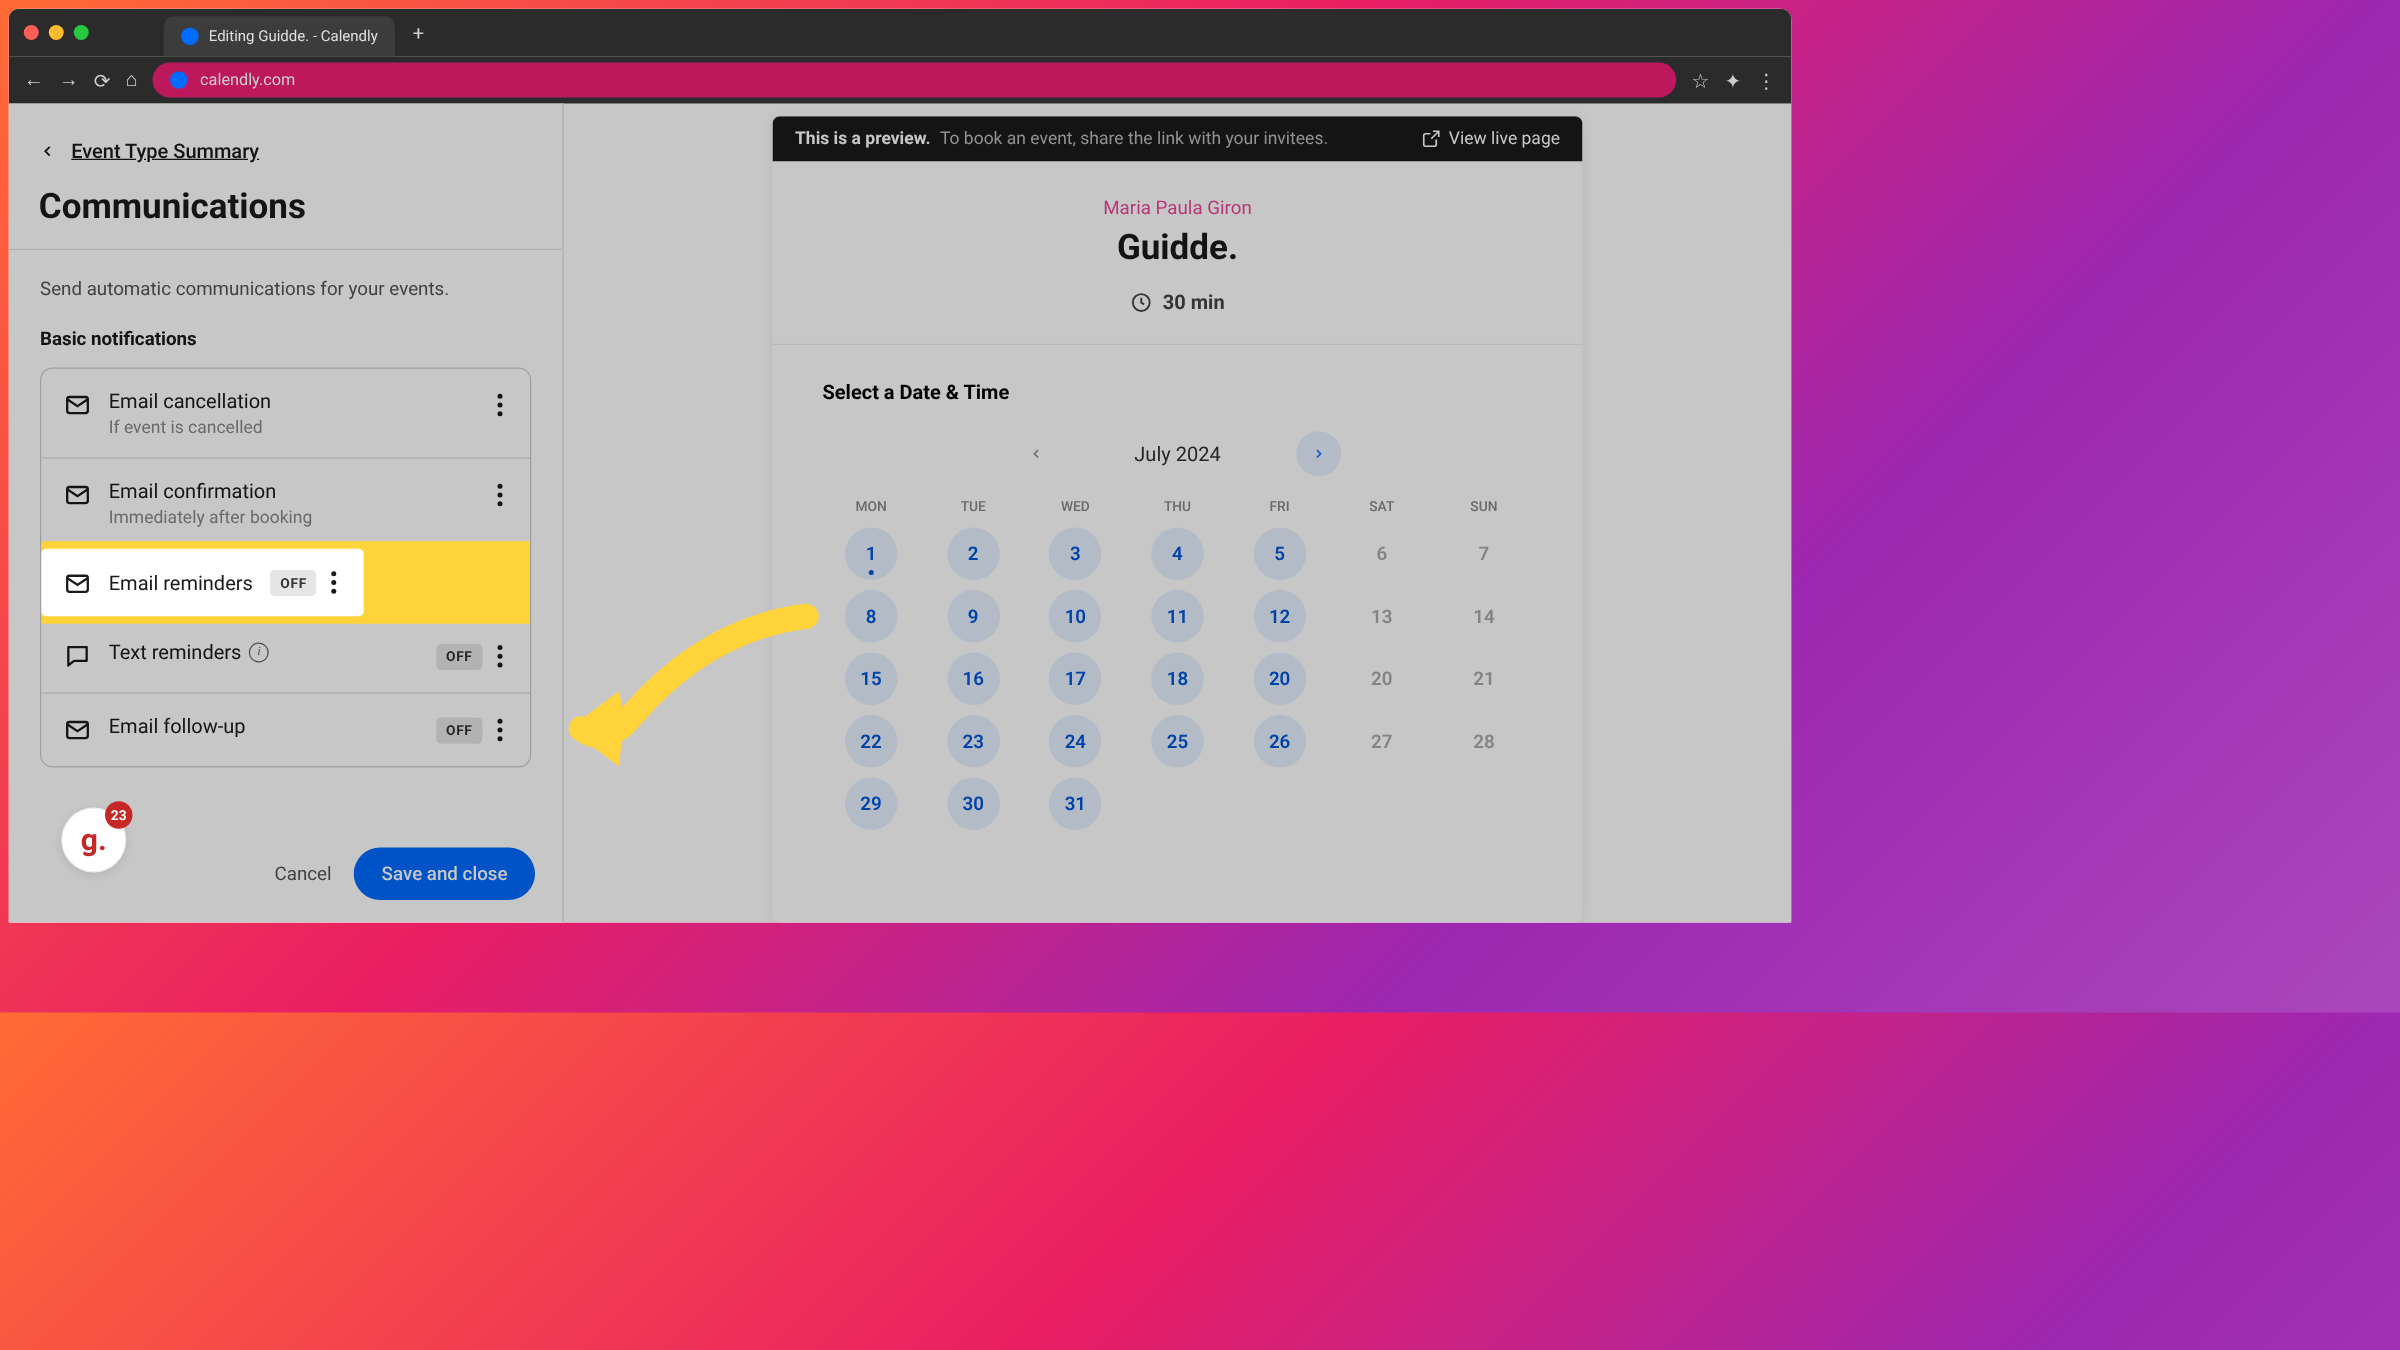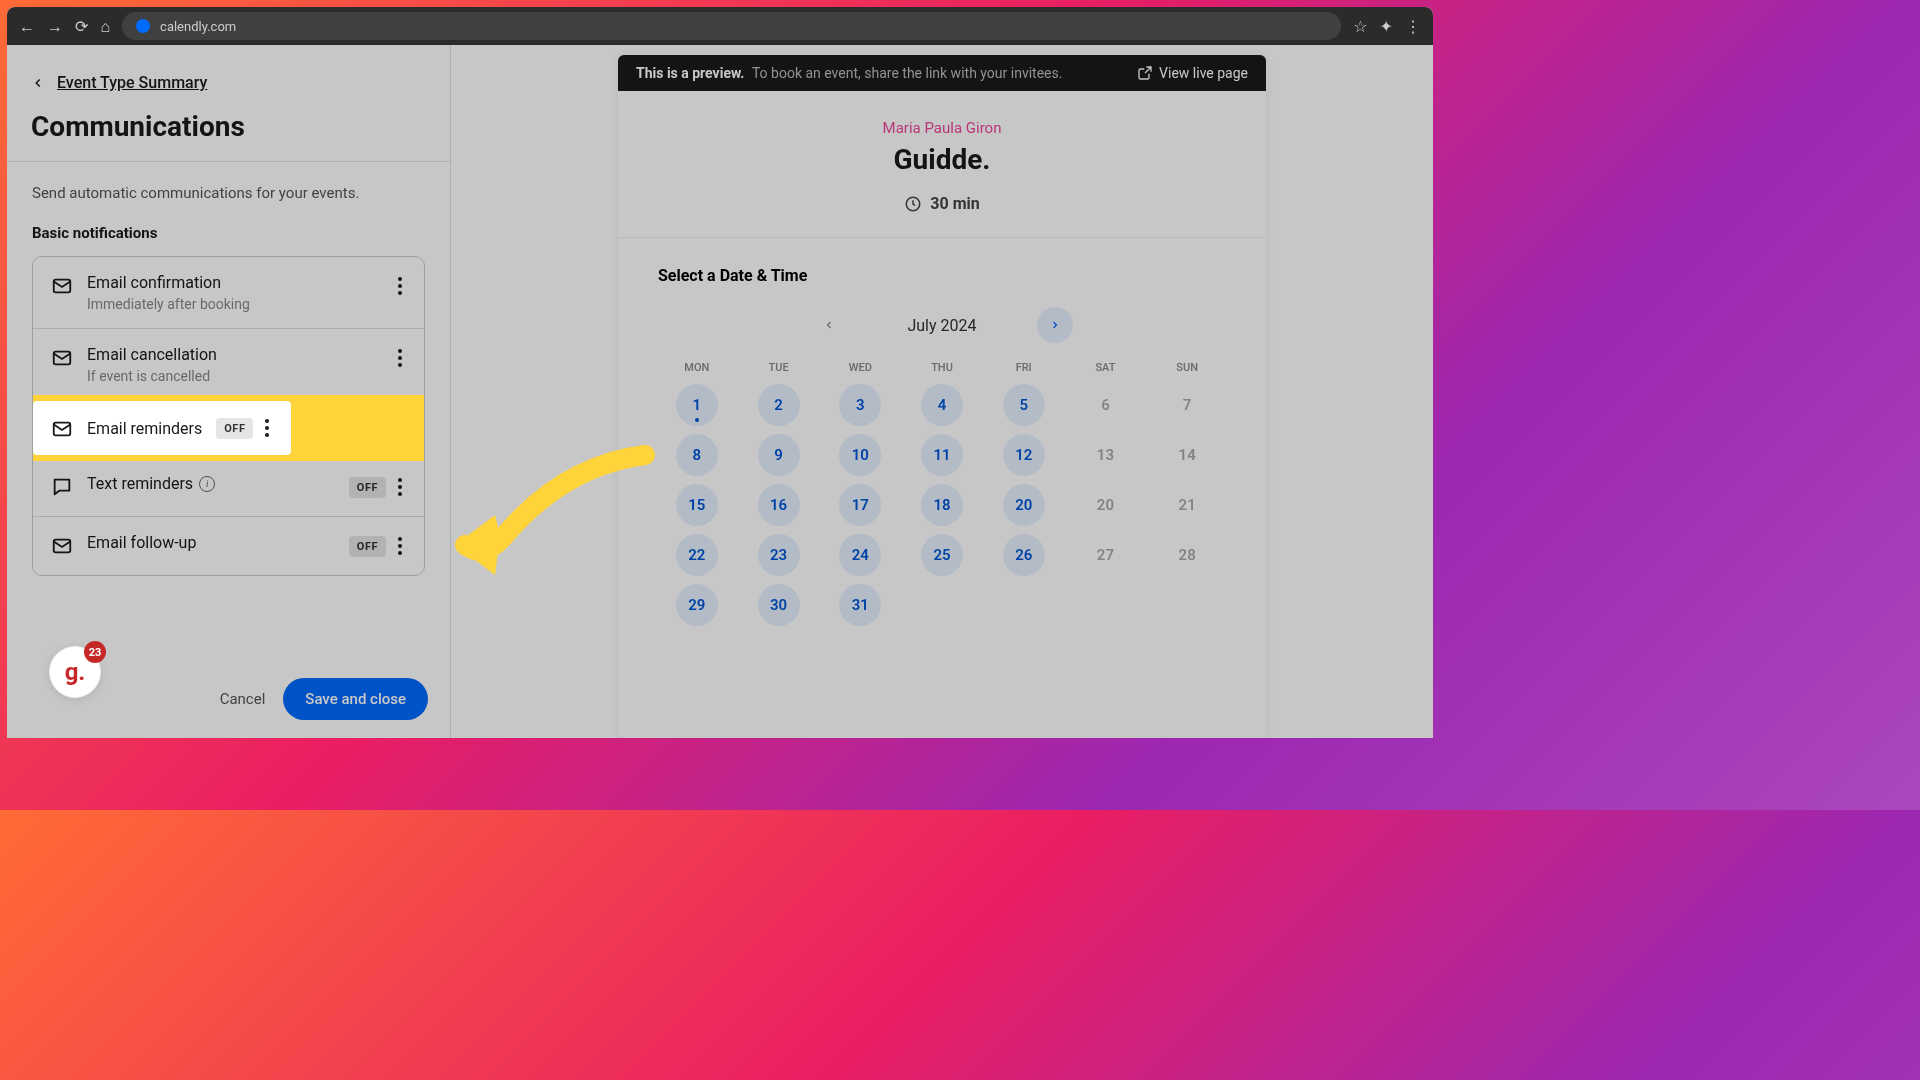--- a/index.html
+++ b/index.html
@@ -9,21 +9,21 @@
 .traffic { display: flex; gap: 8px; margin-right: 60px; }
 .traffic span { width: 12px; height: 12px; border-radius: 50%; display: block; }
 .t-red { background: #ff5f57; }
 .t-yel { background: #febc2e; }
 .t-grn { background: #28c840; }
 .tab { background: #3c3c3c; border-radius: 8px 8px 0 0; padding: 0 14px; height: 32px; display: flex; align-items: center; gap: 8px; color: #e0e0e0; font-size: 12px; margin-top: 6px; }
 .tab-icon { width: 14px; height: 14px; background: #006bff; border-radius: 50%; }
 .new-tab { color: #ccc; margin-left: 14px; font-size: 16px; }
 .navbar { background: #2b2b2b; height: 38px; display: flex; align-items: center; padding: 0 12px; gap: 12px; }
 .nav-icon { color: #ccc; font-size: 16px; cursor: pointer; }
-.url-bar { flex: 1; background: #404040; border-radius: 18px; height: 28px; display: flex; align-items: center; padding: 0 14px; gap: 10px; color: #ccc; font-size: 13px; }
+.url-bar { flex: 1; background: #be185d; border-radius: 18px; height: 28px; display: flex; align-items: center; padding: 0 14px; gap: 10px; color: #ccc; font-size: 13px; }
 .url-icon { width: 14px; height: 14px; background: #006bff; border-radius: 50%; }
 .content { flex: 1; display: flex; position: relative; background: #fff; }
 .overlay { position: absolute; inset: 0; background: rgba(0,0,0,0.22); pointer-events: none; z-index: 5; }
 .sidebar { width: 444px; border-right: 1px solid #e0e0e0; background: #fff; display: flex; flex-direction: column; position: relative; }
 .sb-head { padding: 28px 24px 18px; }
 .back-link { display: flex; align-items: center; gap: 12px; color: #1a1a1a; font-size: 16px; margin-bottom: 18px; }
 .back-link span { text-decoration: underline; font-weight: 500; }
 .sb-title { font-size: 28px; font-weight: 700; color: #1a1a1a; }
 .divider { height: 1px; background: #e5e5e5; }
 .sb-body { padding: 22px 25px; }
@@ -70,20 +70,32 @@
 .day-cell.avail { background: #e6f0ff; color: #0056d6; cursor: pointer; }
 .day-cell.unavail { color: #aaa; }
 .day-cell .dot { position: absolute; bottom: 4px; width: 4px; height: 4px; background: #0056d6; border-radius: 50%; }
 .arrow-annotation { position: absolute; left: 438px; top: 400px; z-index: 50; pointer-events: none; }
 .info-icon { width: 16px; height: 16px; border: 1.5px solid #666; border-radius: 50%; display: inline-flex; align-items: center; justify-content: center; font-size: 10px; color: #666; font-style: italic; font-family: serif; }
 </style>
 </head>
 <body>
 
 <div class="browser">
+  <div class="titlebar">
+    <div class="traffic">
+      <span class="t-red"></span>
+      <span class="t-yel"></span>
+      <span class="t-grn"></span>
+    </div>
+    <div class="tab">
+      <span class="tab-icon"></span>
+      <span>Editing Guidde. - Calendly</span>
+    </div>
+    <span class="new-tab">+</span>
+  </div>
   <div class="navbar">
     <span class="nav-icon">←</span>
     <span class="nav-icon">→</span>
     <span class="nav-icon">⟳</span>
     <span class="nav-icon">⌂</span>
     <div class="url-bar">
       <span class="url-icon"></span>
       <span>calendly.com</span>
     </div>
     <span class="nav-icon">☆</span>
@@ -108,39 +120,39 @@
       <div class="sb-body">
         <p class="sb-desc">Send automatic communications for your events.</p>
         <h3 class="sb-sub">Basic notifications</h3>
         <div class="card-group" id="card-group">
             <div class="card">
               <div class="card-icon"><svg width="22" height="22" viewBox="0 0 24 24">
                   <rect x="3" y="5" width="18" height="14" rx="2" stroke="#1a1a1a" stroke-width="2" fill="none"></rect>
                   <path d="M3 7l9 6 9-6" stroke="#1a1a1a" stroke-width="2" fill="none"></path>
                 </svg></div>
               <div class="card-main">
-                <div class="card-title">Email confirmation</div>
-                <div class="card-sub">Immediately after booking</div>
+                <div class="card-title">Email cancellation</div>
+                <div class="card-sub">If event is cancelled</div>
               </div>
               <div class="card-right">
                 <div class="kebab">
                   <span></span>
                   <span></span>
                   <span></span>
                 </div>
               </div>
             </div>
             <div class="card">
               <div class="card-icon"><svg width="22" height="22" viewBox="0 0 24 24">
                   <rect x="3" y="5" width="18" height="14" rx="2" stroke="#1a1a1a" stroke-width="2" fill="none"></rect>
                   <path d="M3 7l9 6 9-6" stroke="#1a1a1a" stroke-width="2" fill="none"></path>
                 </svg></div>
               <div class="card-main">
-                <div class="card-title">Email cancellation</div>
-                <div class="card-sub">If event is cancelled</div>
+                <div class="card-title">Email confirmation</div>
+                <div class="card-sub">Immediately after booking</div>
               </div>
               <div class="card-right">
                 <div class="kebab">
                   <span></span>
                   <span></span>
                   <span></span>
                 </div>
               </div>
             </div>
             <div class="card highlighted" style="padding:0;border-bottom:3px solid #d946ef;">

